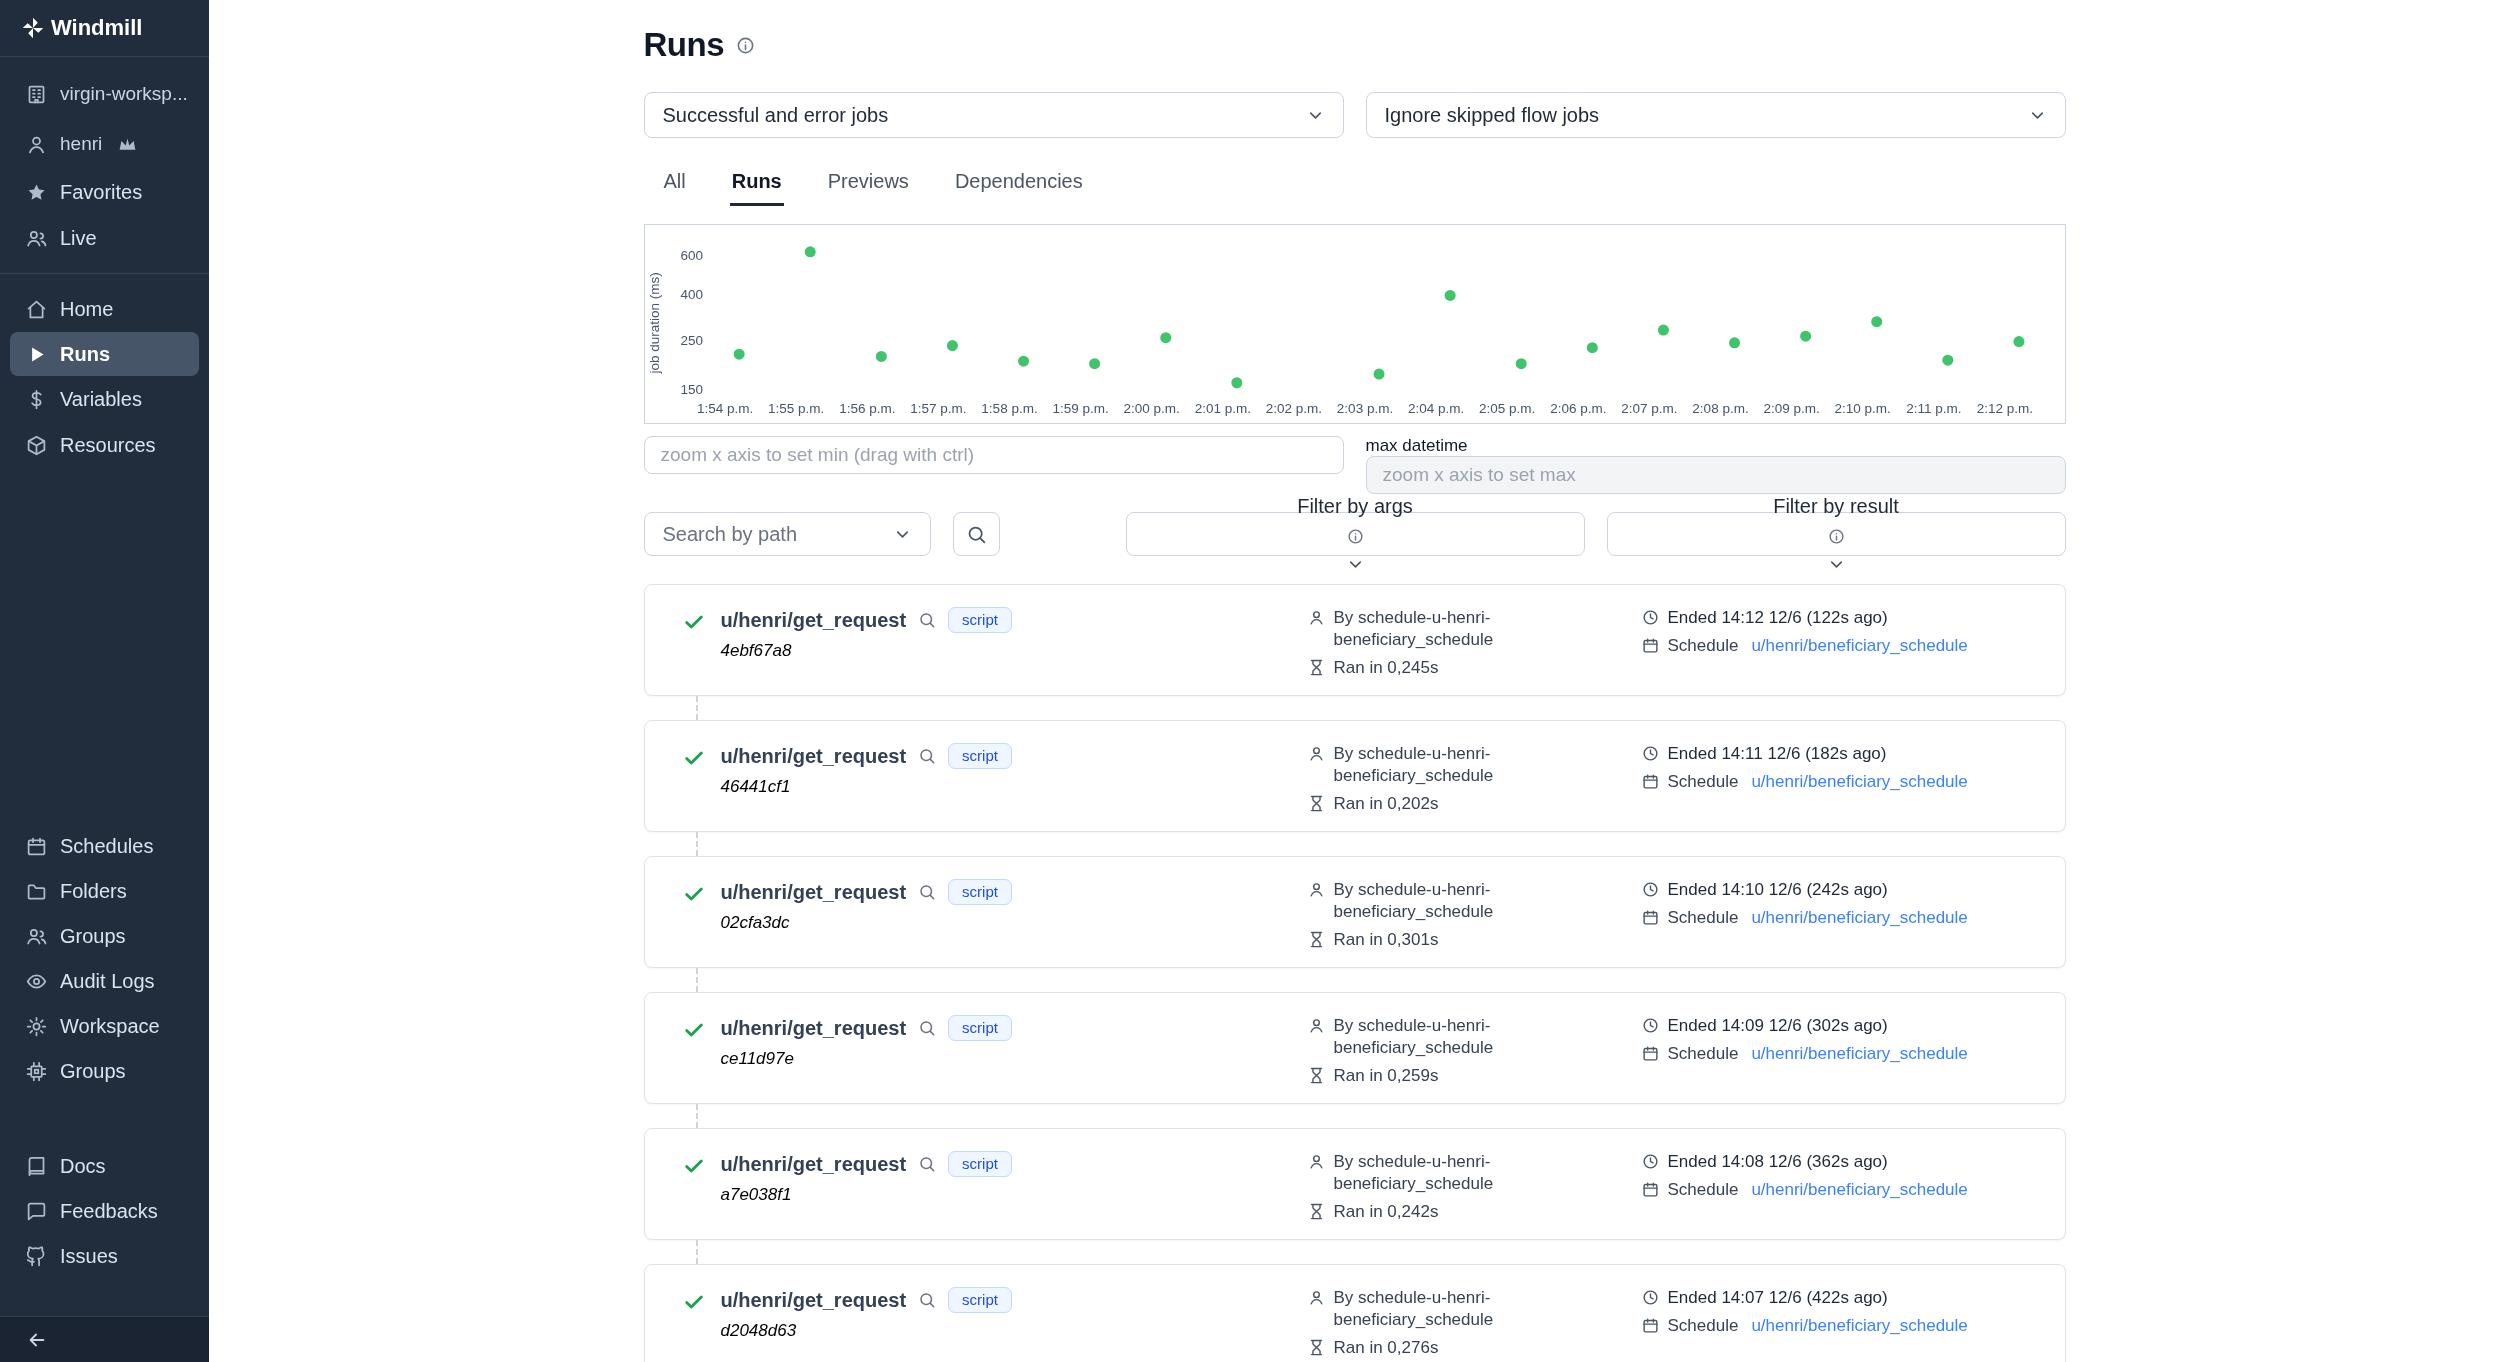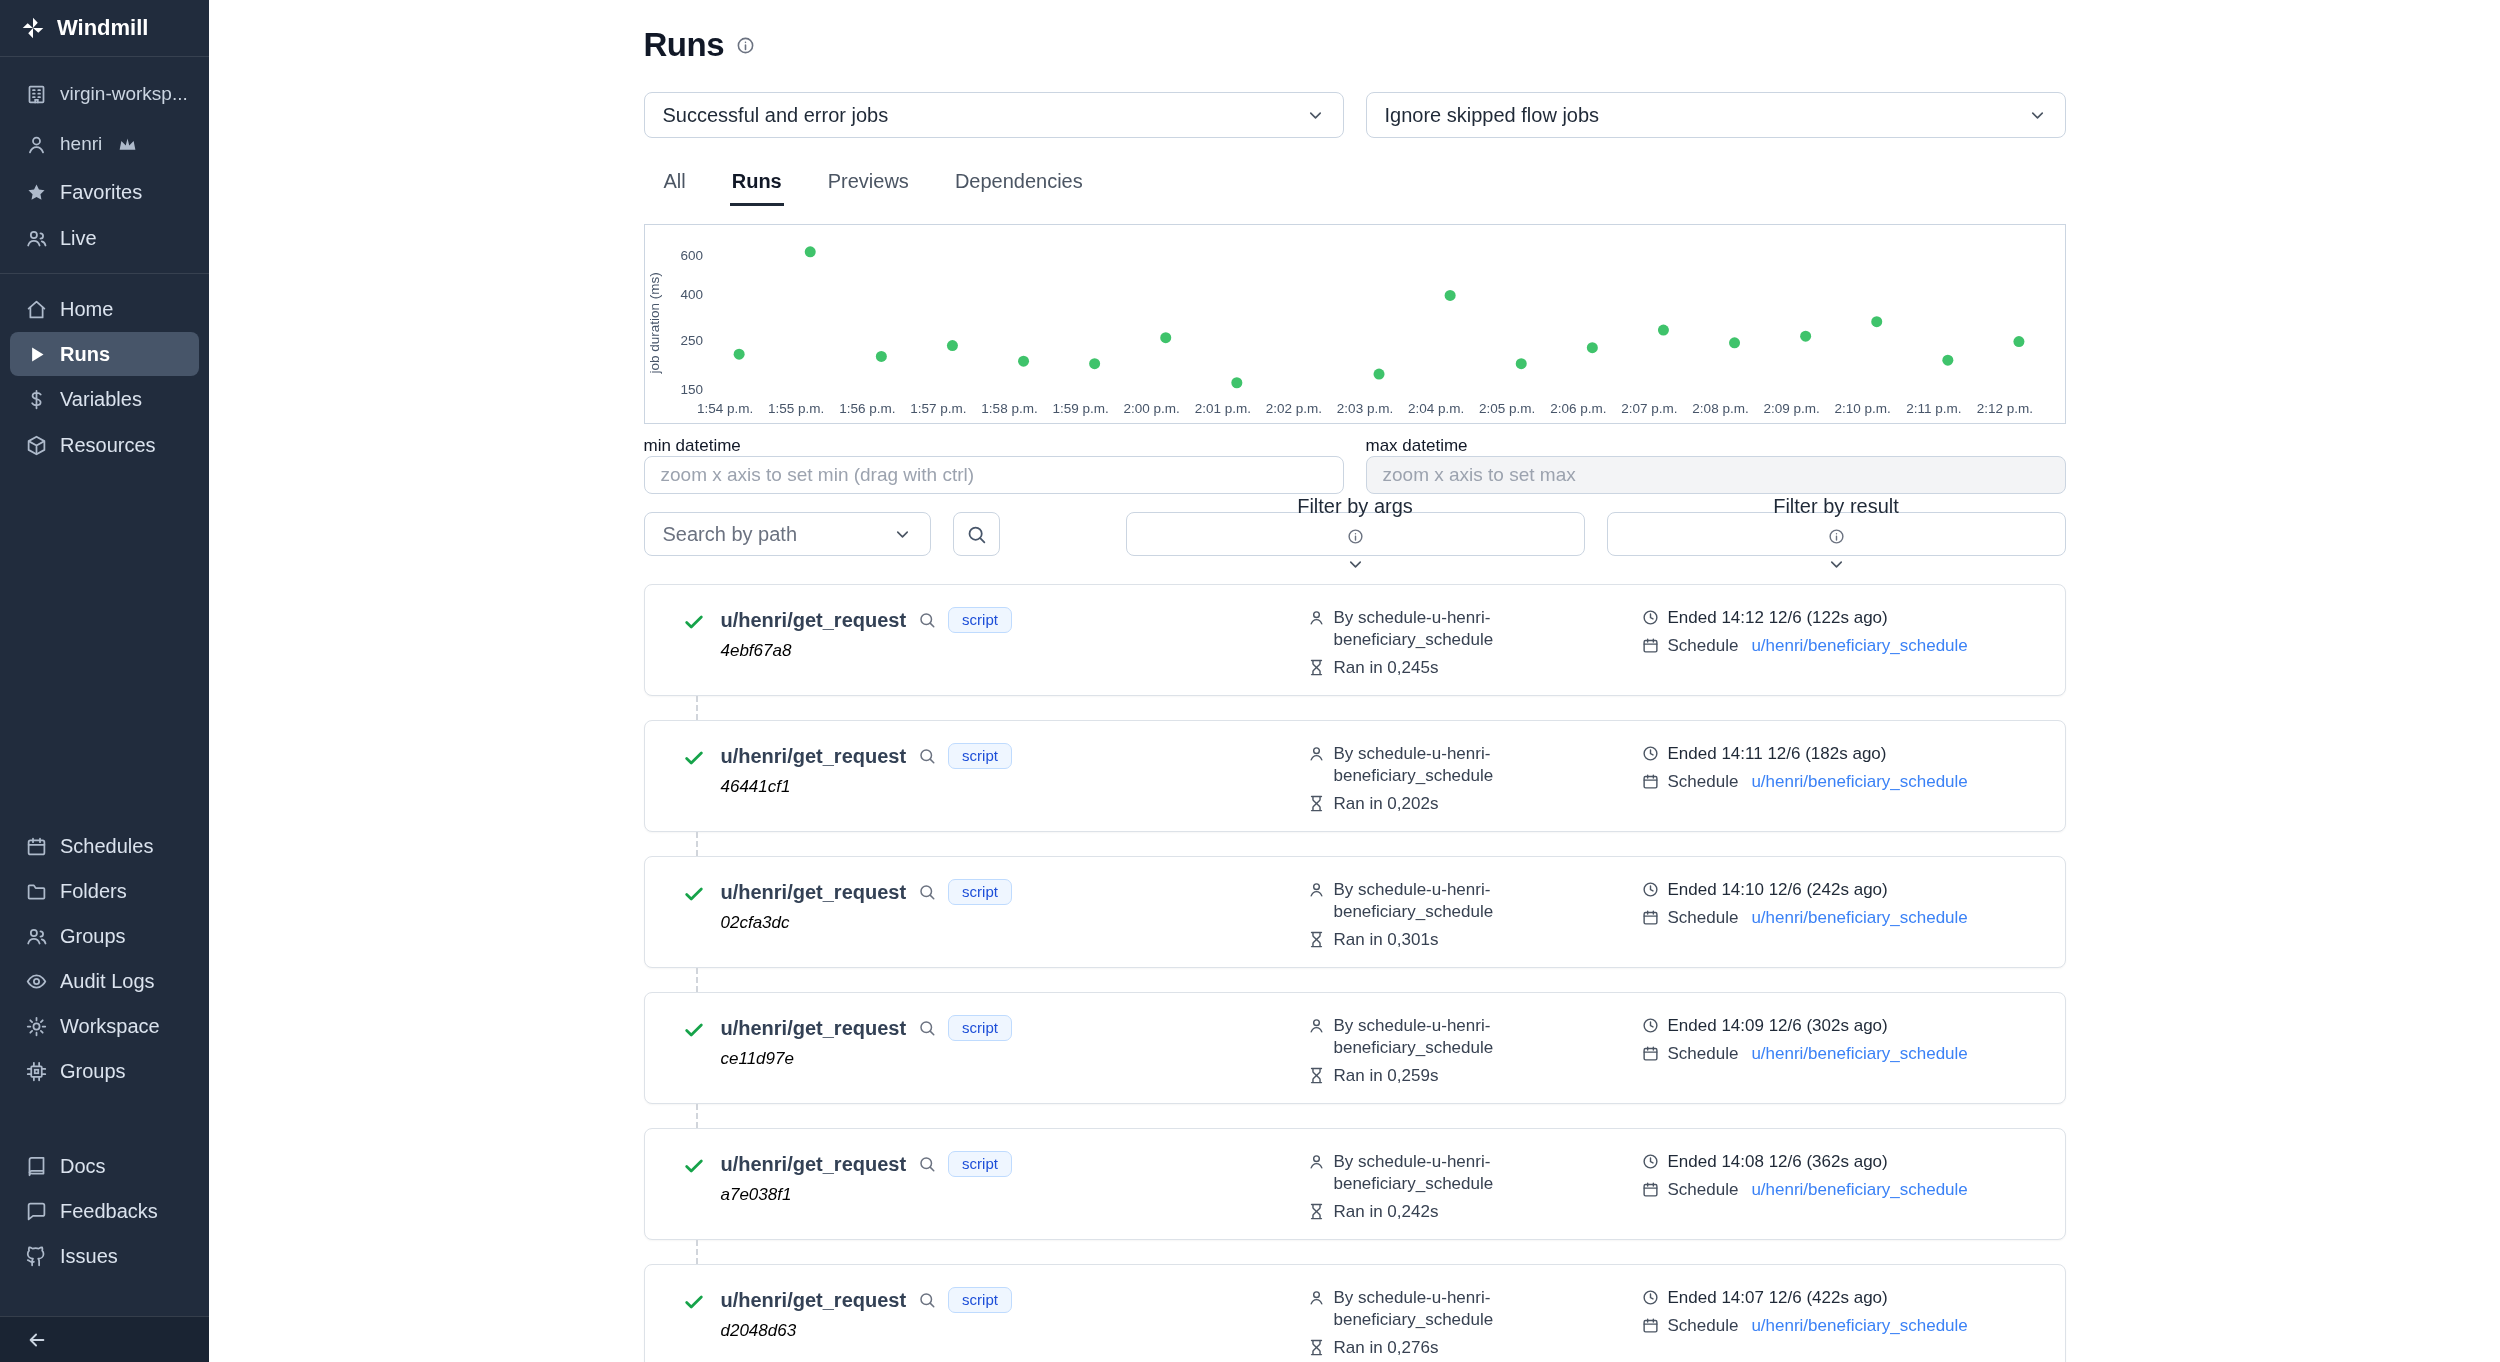--- a/index.html
+++ b/index.html
@@ -3,21 +3,21 @@
 <meta charset="utf-8">
 <style>
   * { box-sizing: border-box; margin: 0; padding: 0; }
   html,body { width: 2500px; height: 1362px; overflow: hidden; background:#fff;
     font-family: "Liberation Sans", "DejaVu Sans", sans-serif; color:#1f2937; }
   .app { display:flex; width:2500px; height:1362px; }
 
   
   .sidebar { width:209px; min-width:209px; height:100%; background:#212c3d; color:#e2e8f0;
     display:flex; flex-direction:column; position:relative; }
-  .brand { height:57px; display:flex; align-items:center; gap:11px; padding:0 20px;
+  .brand { height:57px; display:flex; align-items:center; gap:5px; padding:0 20px;
     border-bottom:1px solid rgba(255,255,255,0.10); color:#fff; }
   .brand-name { font-size:22px; font-weight:700; }
   .side-group { display:flex; flex-direction:column; }
   .side-item { display:flex; align-items:center; gap:13px; padding:0 10px 0 26px;
     height:46px; font-size:20px; color:#dbe3ee; cursor:pointer; white-space:nowrap; }
   .side-item.small { font-size:19px; height:50px; color:#cbd5e1; }
   .side-item .side-label { overflow:hidden; text-overflow:ellipsis; }
   .side-item.active { background:#475569; color:#fff; margin:0 10px; padding-left:16px;
     border-radius:8px; height:44px; font-weight:600; }
   .side-divider { border-top:1px solid rgba(255,255,255,0.10); margin:12px 0; }
@@ -374,21 +374,20 @@
             <circle cx="1088" cy="117.76701536582623" r="5.5" fill="#3fc36b"></circle>
             <circle cx="1159" cy="111.20469698822488" r="5.5" fill="#3fc36b"></circle>
             <circle cx="1230" cy="96.67833392032402" r="5.5" fill="#3fc36b"></circle>
             <circle cx="1301" cy="135.23068291885374" r="5.5" fill="#3fc36b"></circle>
             <circle cx="1372" cy="116.57611035005176" r="5.5" fill="#3fc36b"></circle>
           </svg>
       </div>
 
       <div class="dt-row">
         <div class="dt-group">
-          <label>min datetime</label>
           <input type="text" placeholder="zoom x axis to set min (drag with ctrl)" style="">
         </div>
         <div class="dt-group">
           <label>max datetime</label>
           <input type="text" class="gray" placeholder="zoom x axis to set max" style="">
         </div>
       </div>
 
       <div class="search-row">
         <button class="select search-select">

